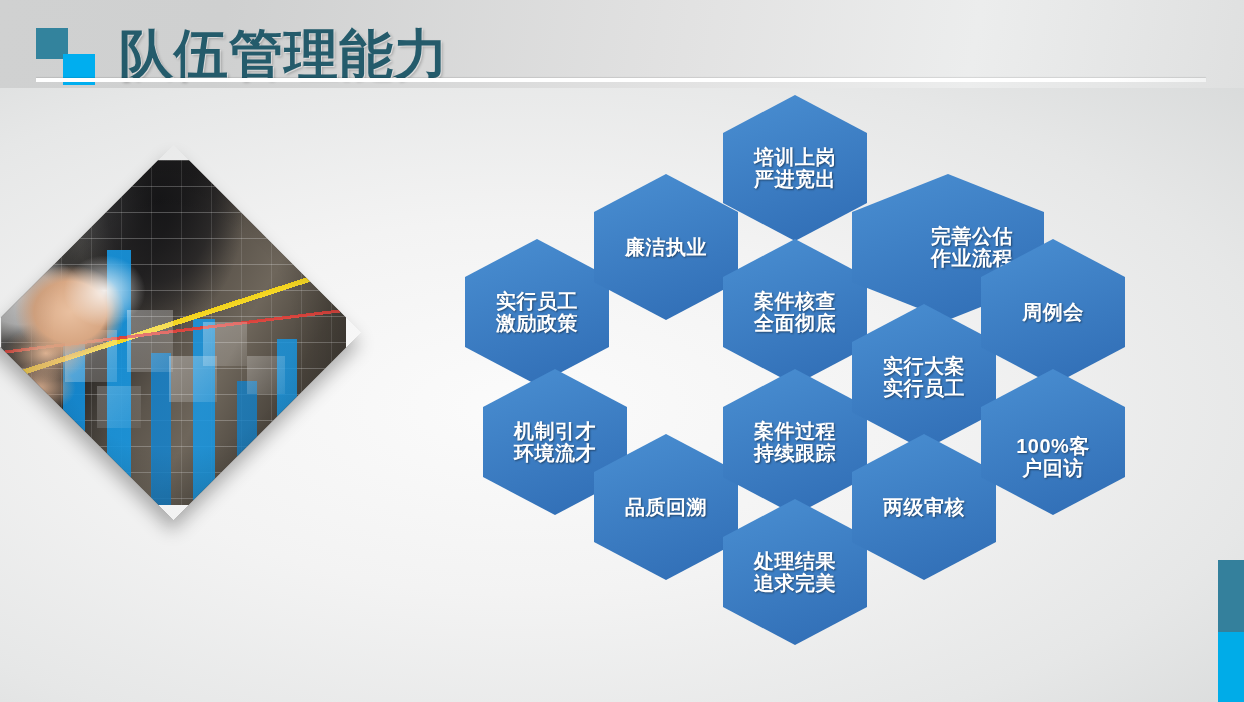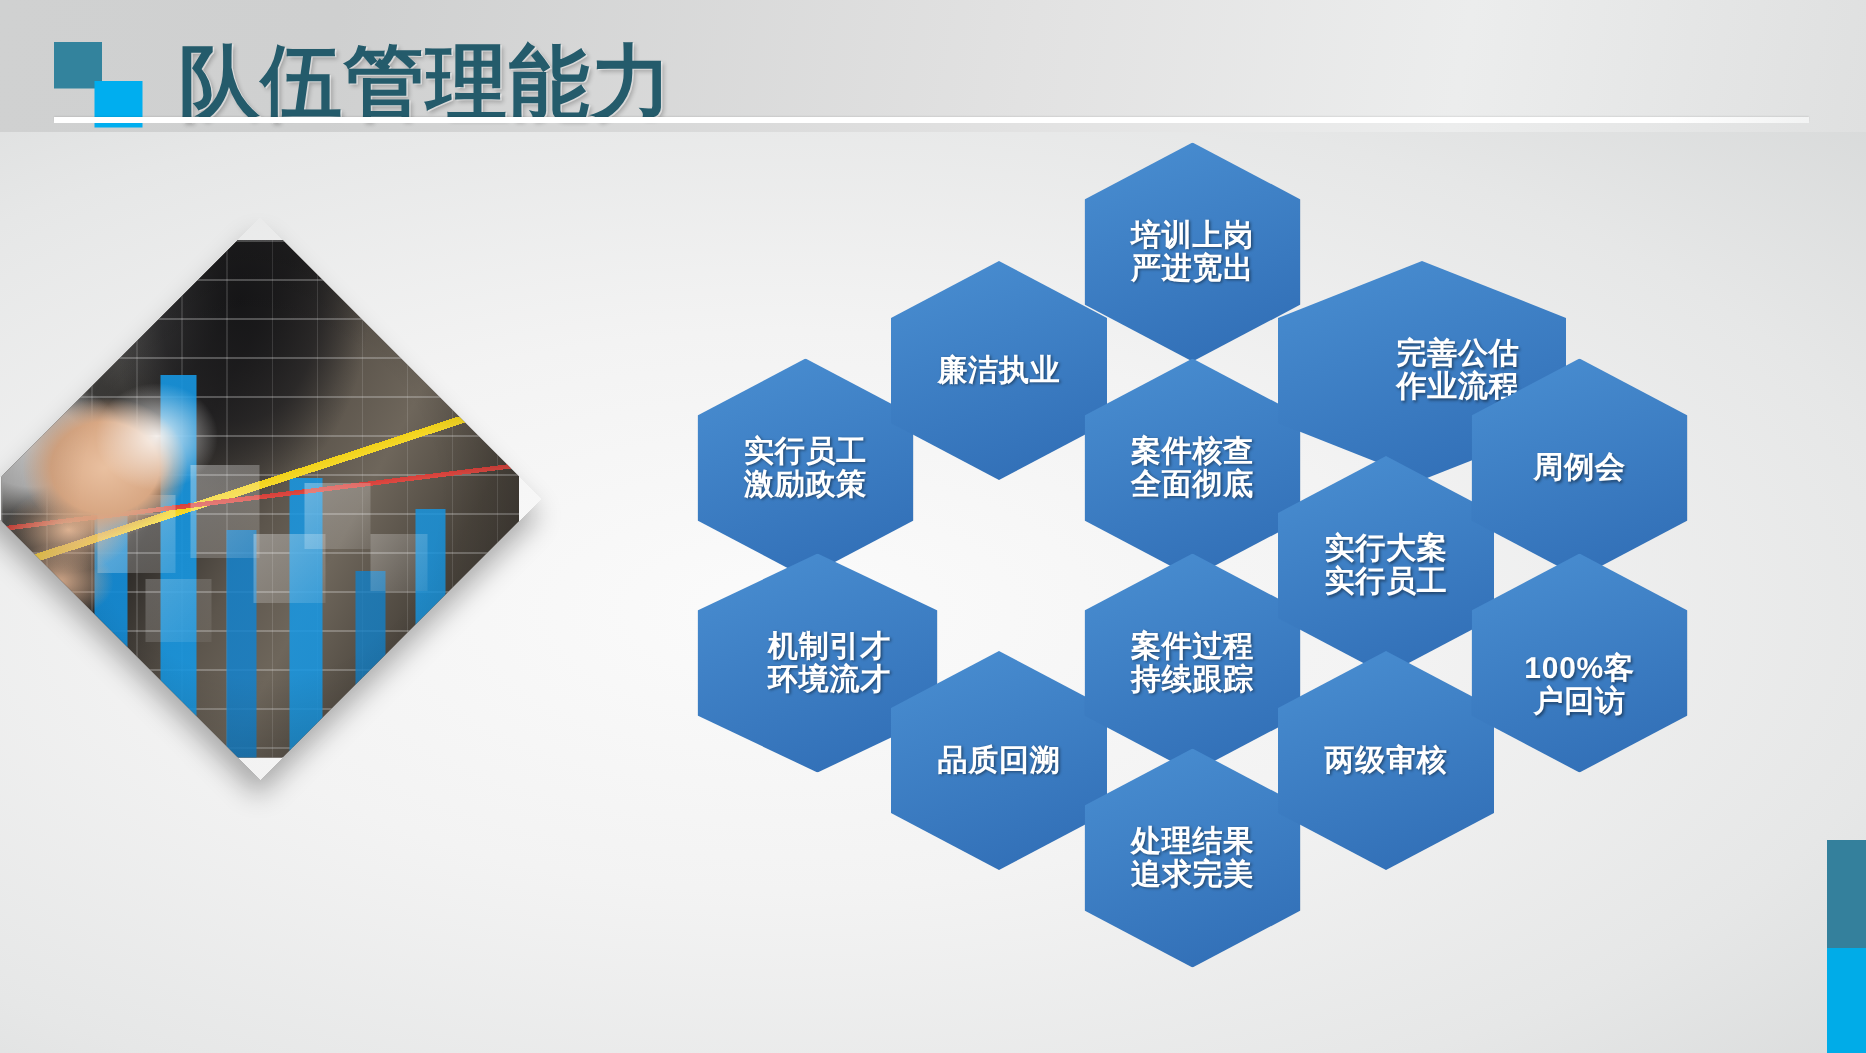--- a/index.html
+++ b/index.html
@@ -151,21 +151,21 @@
       <div class="ph-layer" id="ph-glow"></div>
       <div class="ph-layer" id="ph-vig"></div>
     </div>
   </div>
 
   <div id="hex-cluster">
       <div class="hex" style="left: 465px; top: 239px; background: linear-gradient(160deg, rgb(74, 143, 210) 0%, rgb(47, 108, 180) 100%);">
         <div class="hex-label" style="color: rgb(255, 255, 255);">实行员工
 激励政策</div>
       </div>
-      <div class="hex" style="left: 465px; top: 369px; background: linear-gradient(160deg, rgb(74, 143, 210) 0%, rgb(47, 108, 180) 100%); padding-left: 16px;">
+      <div class="hex" style="left: 483px; top: 369px; background: linear-gradient(160deg, rgb(74, 143, 210) 0%, rgb(47, 108, 180) 100%);">
         <div class="hex-label" style="color: rgb(255, 255, 255);">机制引才
 环境流才</div>
       </div>
       <div class="hex" style="left: 594px; top: 174px; background: linear-gradient(160deg, rgb(74, 143, 210) 0%, rgb(47, 108, 180) 100%);">
         <div class="hex-label" style="color: rgb(255, 255, 255);">廉洁执业</div>
       </div>
       <div class="hex" style="left: 594px; top: 434px; background: linear-gradient(160deg, rgb(74, 143, 210) 0%, rgb(47, 108, 180) 100%);">
         <div class="hex-label" style="color: rgb(255, 255, 255);">品质回溯</div>
       </div>
       <div class="hex" style="left: 723px; top: 95px; background: linear-gradient(160deg, rgb(74, 143, 210) 0%, rgb(47, 108, 180) 100%);">

